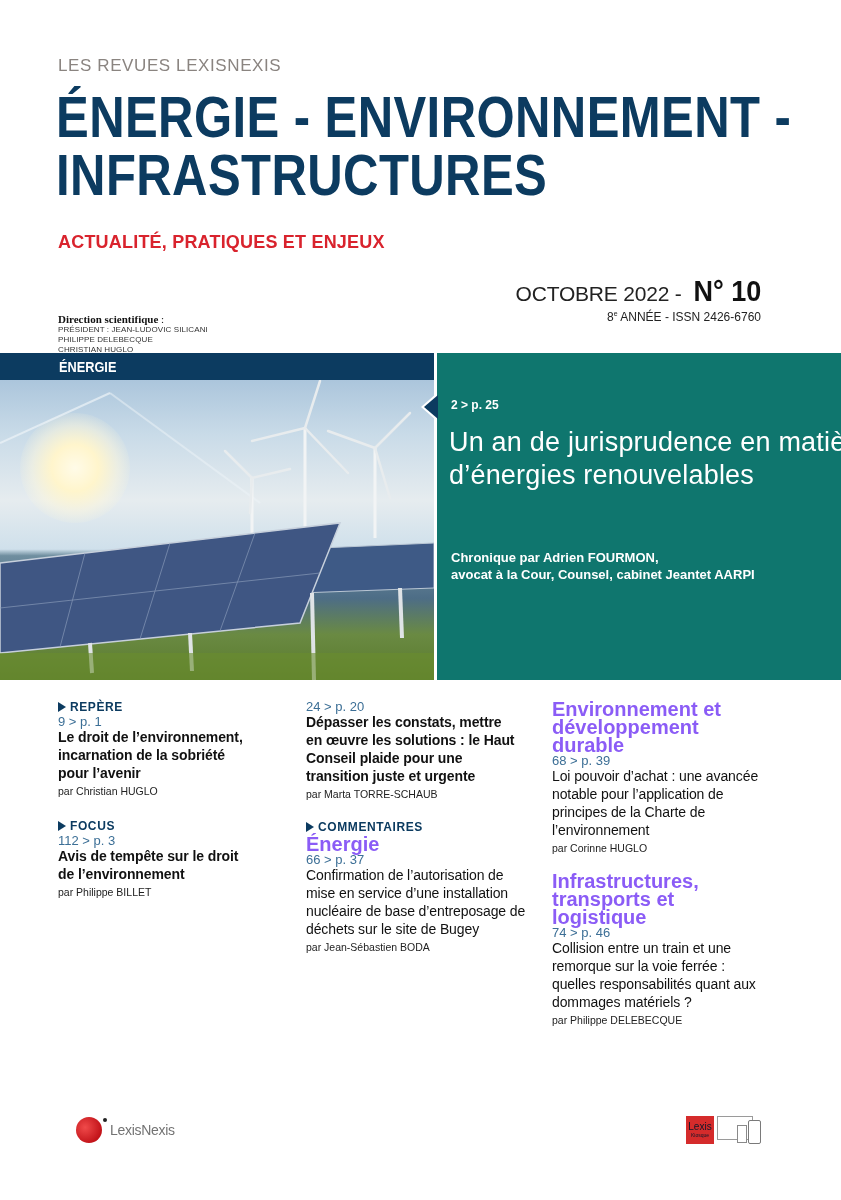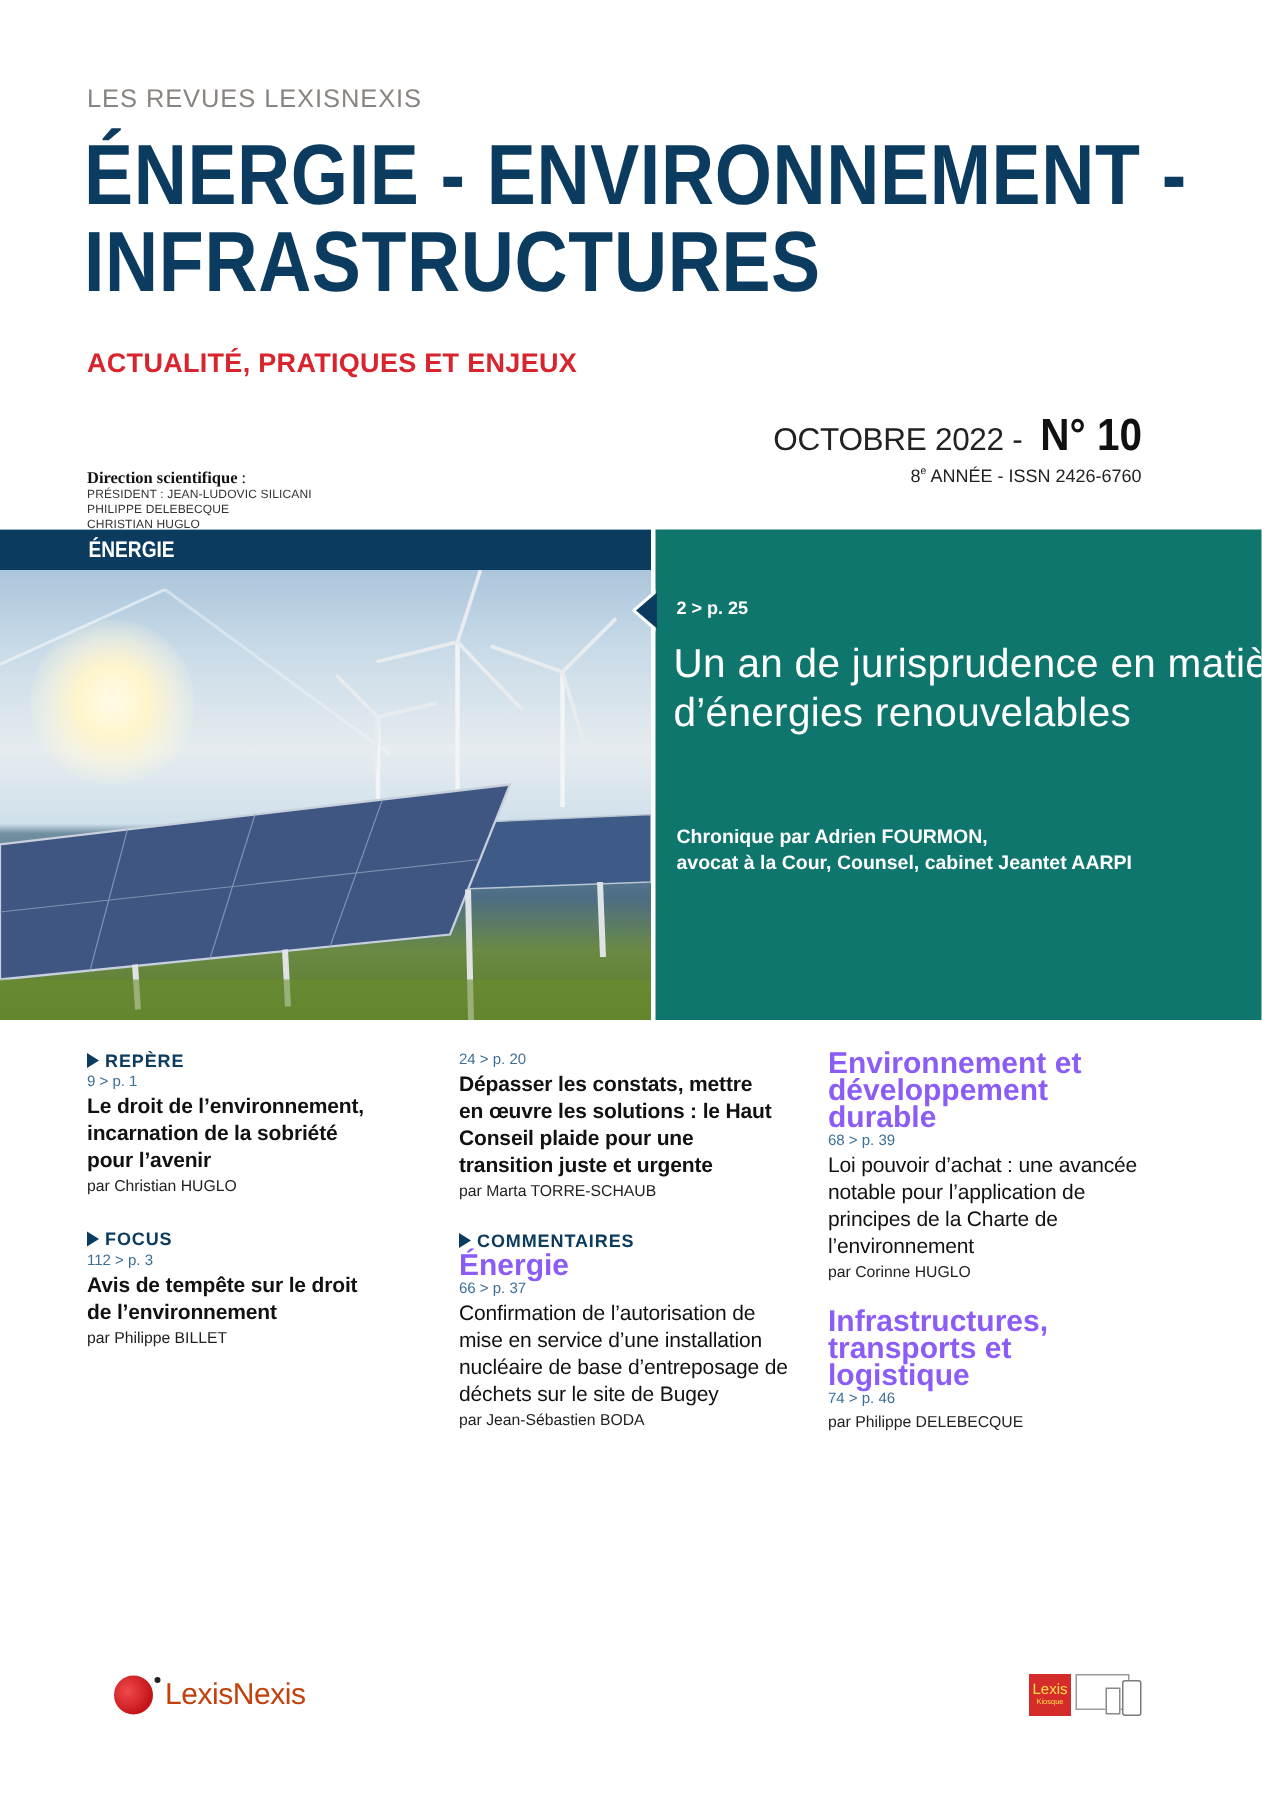--- a/index.html
+++ b/index.html
@@ -36,34 +36,34 @@
   .story-title { position: absolute; left: 12px; top: 73px; color: #fff; font-size: 27px; line-height: 33px; font-weight: normal; letter-spacing: 0.2px; }
   .story-author { position: absolute; left: 14px; top: 196px; color: #fff; font-weight: bold; font-size: 13px; line-height: 17px; }
 
   .col { position: absolute; top: 700px; }
   .col1 { left: 58px; width: 230px; }
   .col2 { left: 306px; width: 240px; }
   .col3 { left: 552px; width: 250px; }
 
   .section-head { display: flex; align-items: center; gap: 4px; color: #0c3b60; font-weight: bold; font-size: 12px; letter-spacing: 0.6px; margin-bottom: 1px; }
   .tri { width: 0; height: 0; border-top: 5px solid transparent; border-bottom: 5px solid transparent; border-left: 8px solid #0c3b60; }
-  .ref { font-size: 10px; color: #3c6f96; line-height: 13px; }
+  .ref { font-size: 13px; color: #3c6f96; line-height: 13px; }
   .title-bold { font-weight: bold; font-size: 14px; line-height: 18px; color: #111; letter-spacing: -0.1px; }
   .title-reg { font-size: 14px; line-height: 18px; color: #111; letter-spacing: -0.1px; }
   .author { font-size: 10.5px; color: #222; line-height: 16px; margin-top: 1px; }
   .block { margin-bottom: 16px; }
   .sub-head { font-weight: bold; font-size: 20px; line-height: 18px; color: #8b5cf6; }
 
   .logo { position: absolute; left: 76px; top: 1117px; display: flex; align-items: center; gap: 4px; }
   .logo-mark { width: 26px; height: 26px; border-radius: 50%; background: radial-gradient(circle at 35% 40%, #f04a4a, #c3141a 70%); position: relative; }
   .logo-mark::after { content: ""; position: absolute; right: -5px; top: 1px; width: 4px; height: 4px; border-radius: 50%; background: #222; }
-  .logo-text { font-size: 20px; color: #c2410c; margin-left: 4px; letter-spacing: -0.3px; }
+  .logo-text { font-size: 14px; color: #737373; margin-left: 4px; letter-spacing: -0.3px; }
 
   .kiosque { position: absolute; left: 686px; top: 1116px; display: flex; align-items: flex-end; gap: 3px; }
-  .kiosque-badge { width: 28px; height: 28px; background: #d52b2b; color: #fde047; display: flex; flex-direction: column; align-items: center; justify-content: center; }
+  .kiosque-badge { width: 28px; height: 28px; background: #d52b2b; color: #0f172a; display: flex; flex-direction: column; align-items: center; justify-content: center; }
   .kiosque-badge .k1 { font-size: 10px; line-height: 10px; }
   .kiosque-badge .k2 { font-size: 5px; line-height: 7px; }
   .devices { position: relative; width: 44px; height: 28px; }
   .dev-monitor { position: absolute; left: 0; top: 0; width: 36px; height: 24px; border: 1.5px solid #9a9a9a; background: #fff; }
   .dev-tablet { position: absolute; left: 20px; top: 9px; width: 10px; height: 18px; border: 1.5px solid #8a8a8a; background: #fff; }
   .dev-phone { position: absolute; left: 31px; top: 4px; width: 13px; height: 24px; border: 1.5px solid #7a7a7a; border-radius: 2px; background: #fff; }
 </style>
 </head>
 <body>
 
@@ -194,20 +194,21 @@
 <div class="col col3">
   <div class="block">
     <div class="sub-head" style="width:180px">Environnement et développement durable</div>
     <div class="ref">68 &gt; p. 39</div>
     <div class="title-reg" style="width:218px">Loi pouvoir d’achat : une avancée notable pour l’application de principes de la Charte de l’environnement</div>
     <div class="author">par Corinne HUGLO</div>
   </div>
   <div class="block" style="margin-top:8px">
     <div class="sub-head" style="width:190px">Infrastructures, transports et logistique</div>
     <div class="ref">74 &gt; p. 46</div>
+    <div class="title-reg" style="width:205px">Collision entre un train et une remorque sur la voie ferrée : quelles responsabilités quant aux dommages matériels ?</div>
     <div class="author">par Philippe DELEBECQUE</div>
   </div>
 </div>
 
 <div class="logo">
   <div class="logo-mark"></div>
   <span class="logo-text">LexisNexis</span>
 </div>
 
 <div class="kiosque">

